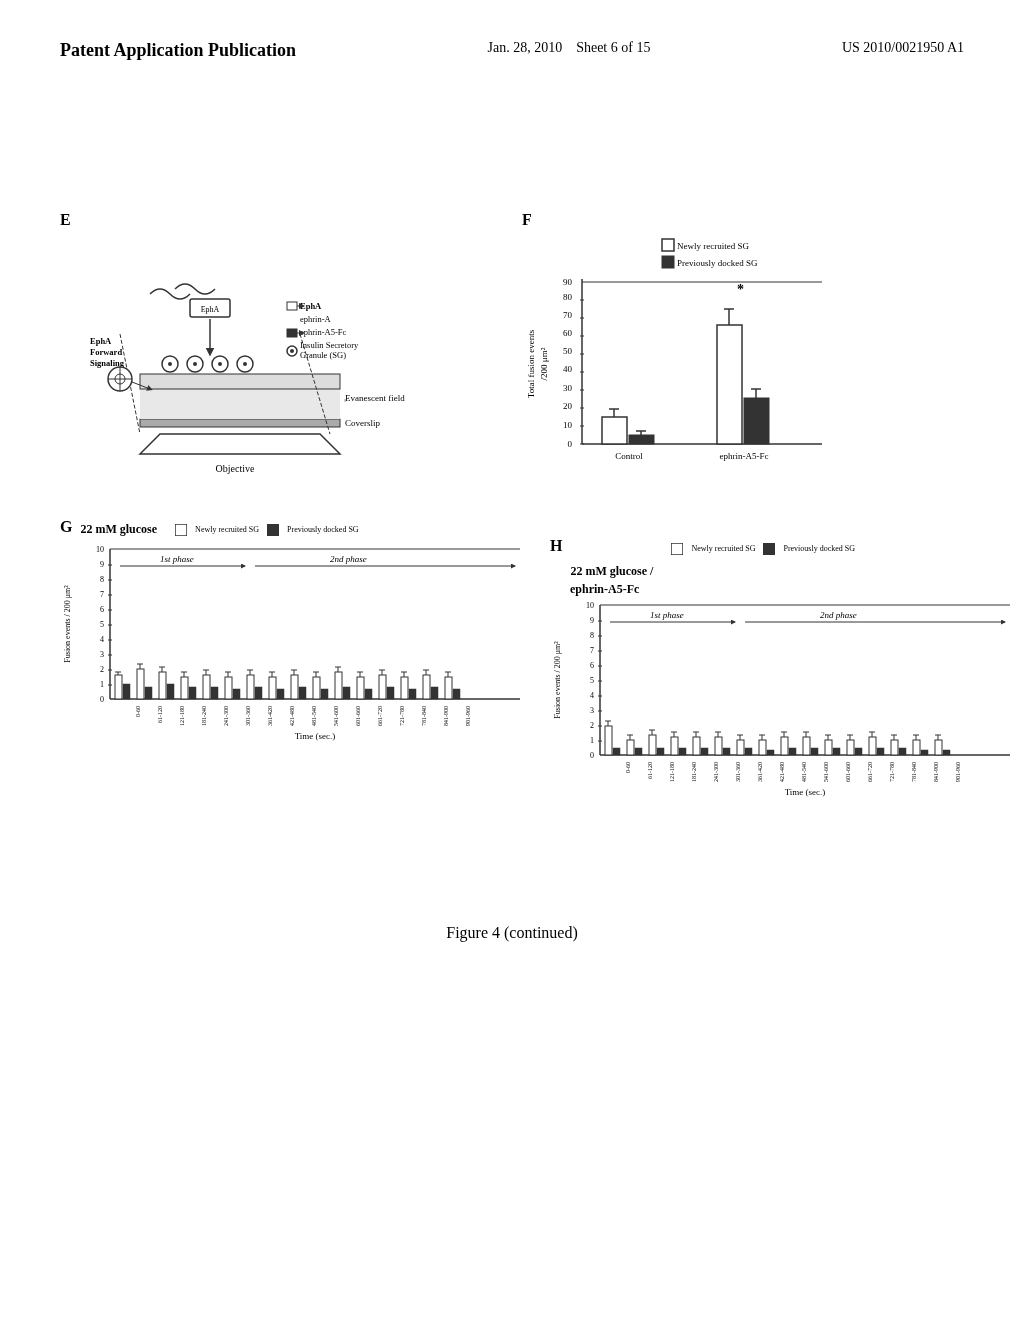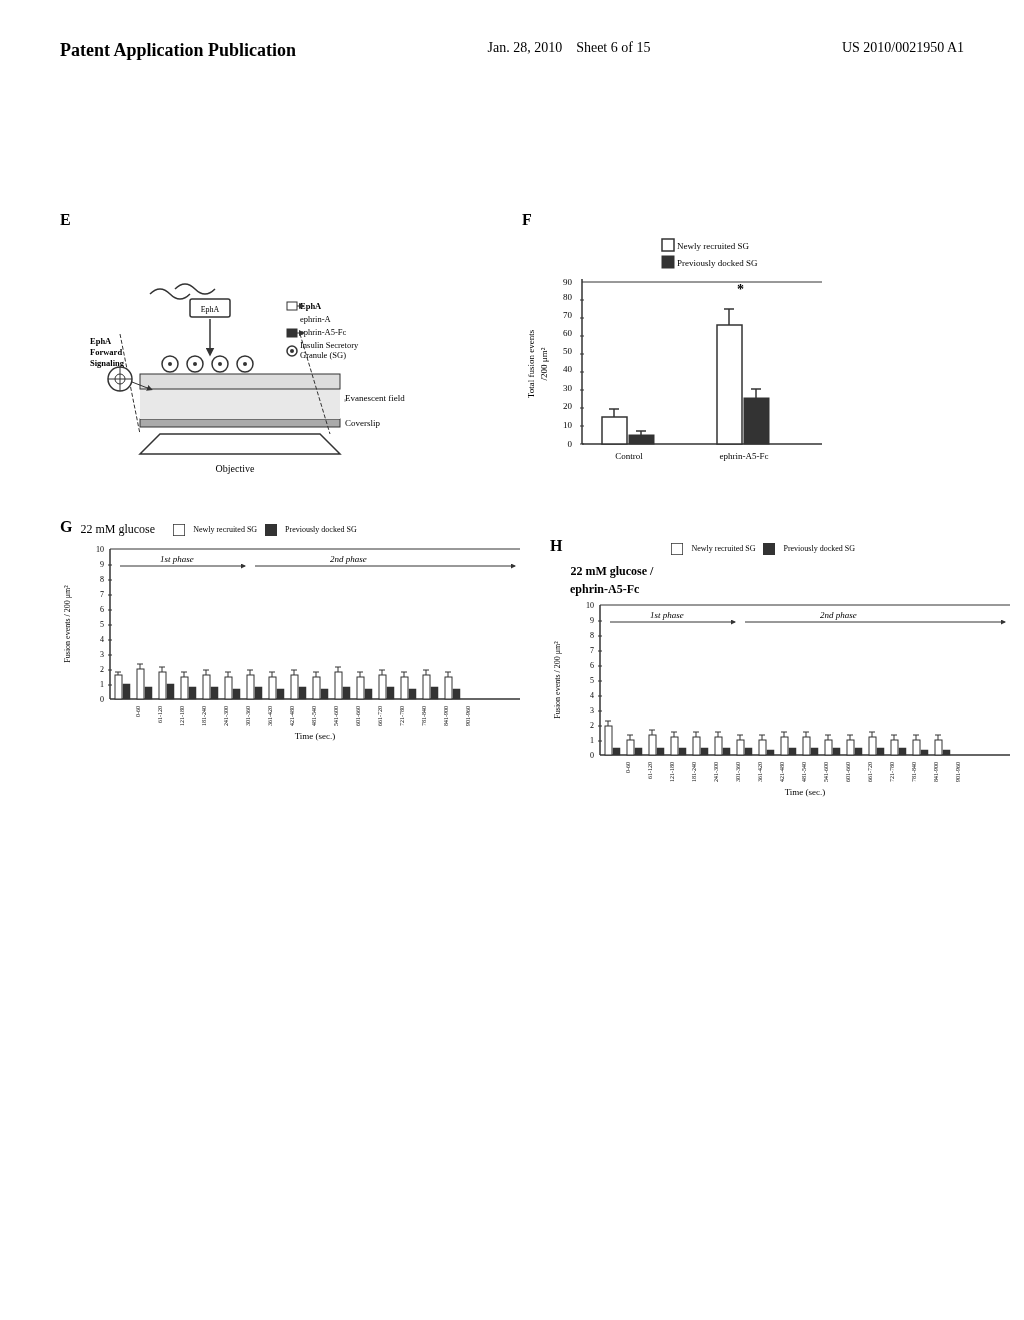--- a/index.html
+++ b/index.html
@@ -242,21 +242,21 @@
           <text x="222" y="225" text-anchor="middle" font-size="9">ephrin-A5-Fc</text>
         </svg>
       </div>
     </div>
 
     <div class="row-gh">
 
       <div class="panel-g">
         <div style="display:flex; align-items:center; gap:8px; margin-bottom:3px;">
           <span class="panel-label">G</span>
-          <span style="font-size:12px; font-weight:normal;">22 mM glucose</span>
+          <span style="font-size:12px; font-weight:bold;">22 mM glucose</span>
           <div style="display:flex; gap:8px; margin-left:10px; align-items:center;">
             <svg width="12" height="12">
                 <rect x="0" y="0" width="12" height="12" fill="white" stroke="#333" stroke-width="1.5"></rect>
               </svg>
             <span style="font-size:8px;">Newly recruited SG</span>
             <svg width="12" height="12">
                 <rect x="0" y="0" width="12" height="12" fill="#333" stroke="#333" stroke-width="1"></rect>
               </svg>
             <span style="font-size:8px;">Previously docked SG</span>
           </div>
@@ -558,14 +558,15 @@
           <rect x="393" y="150" width="7" height="5" fill="#333" stroke="#333" stroke-width="0.5"></rect>
           <line x1="388" y1="135" x2="388" y2="140" stroke="#333" stroke-width="1"></line>
           <line x1="385" y1="135" x2="391" y2="135" stroke="#333" stroke-width="1"></line>
           <text x="397" y="175" text-anchor="end" font-size="6" transform="rotate(-90, 397, 162)">901-960</text>
         </svg>
       </div>
     </div>
 
   </div>
 
+  <div class="figure-caption">Figure 4 (continued)</div>
 
 </div>
 
 </body></html>

